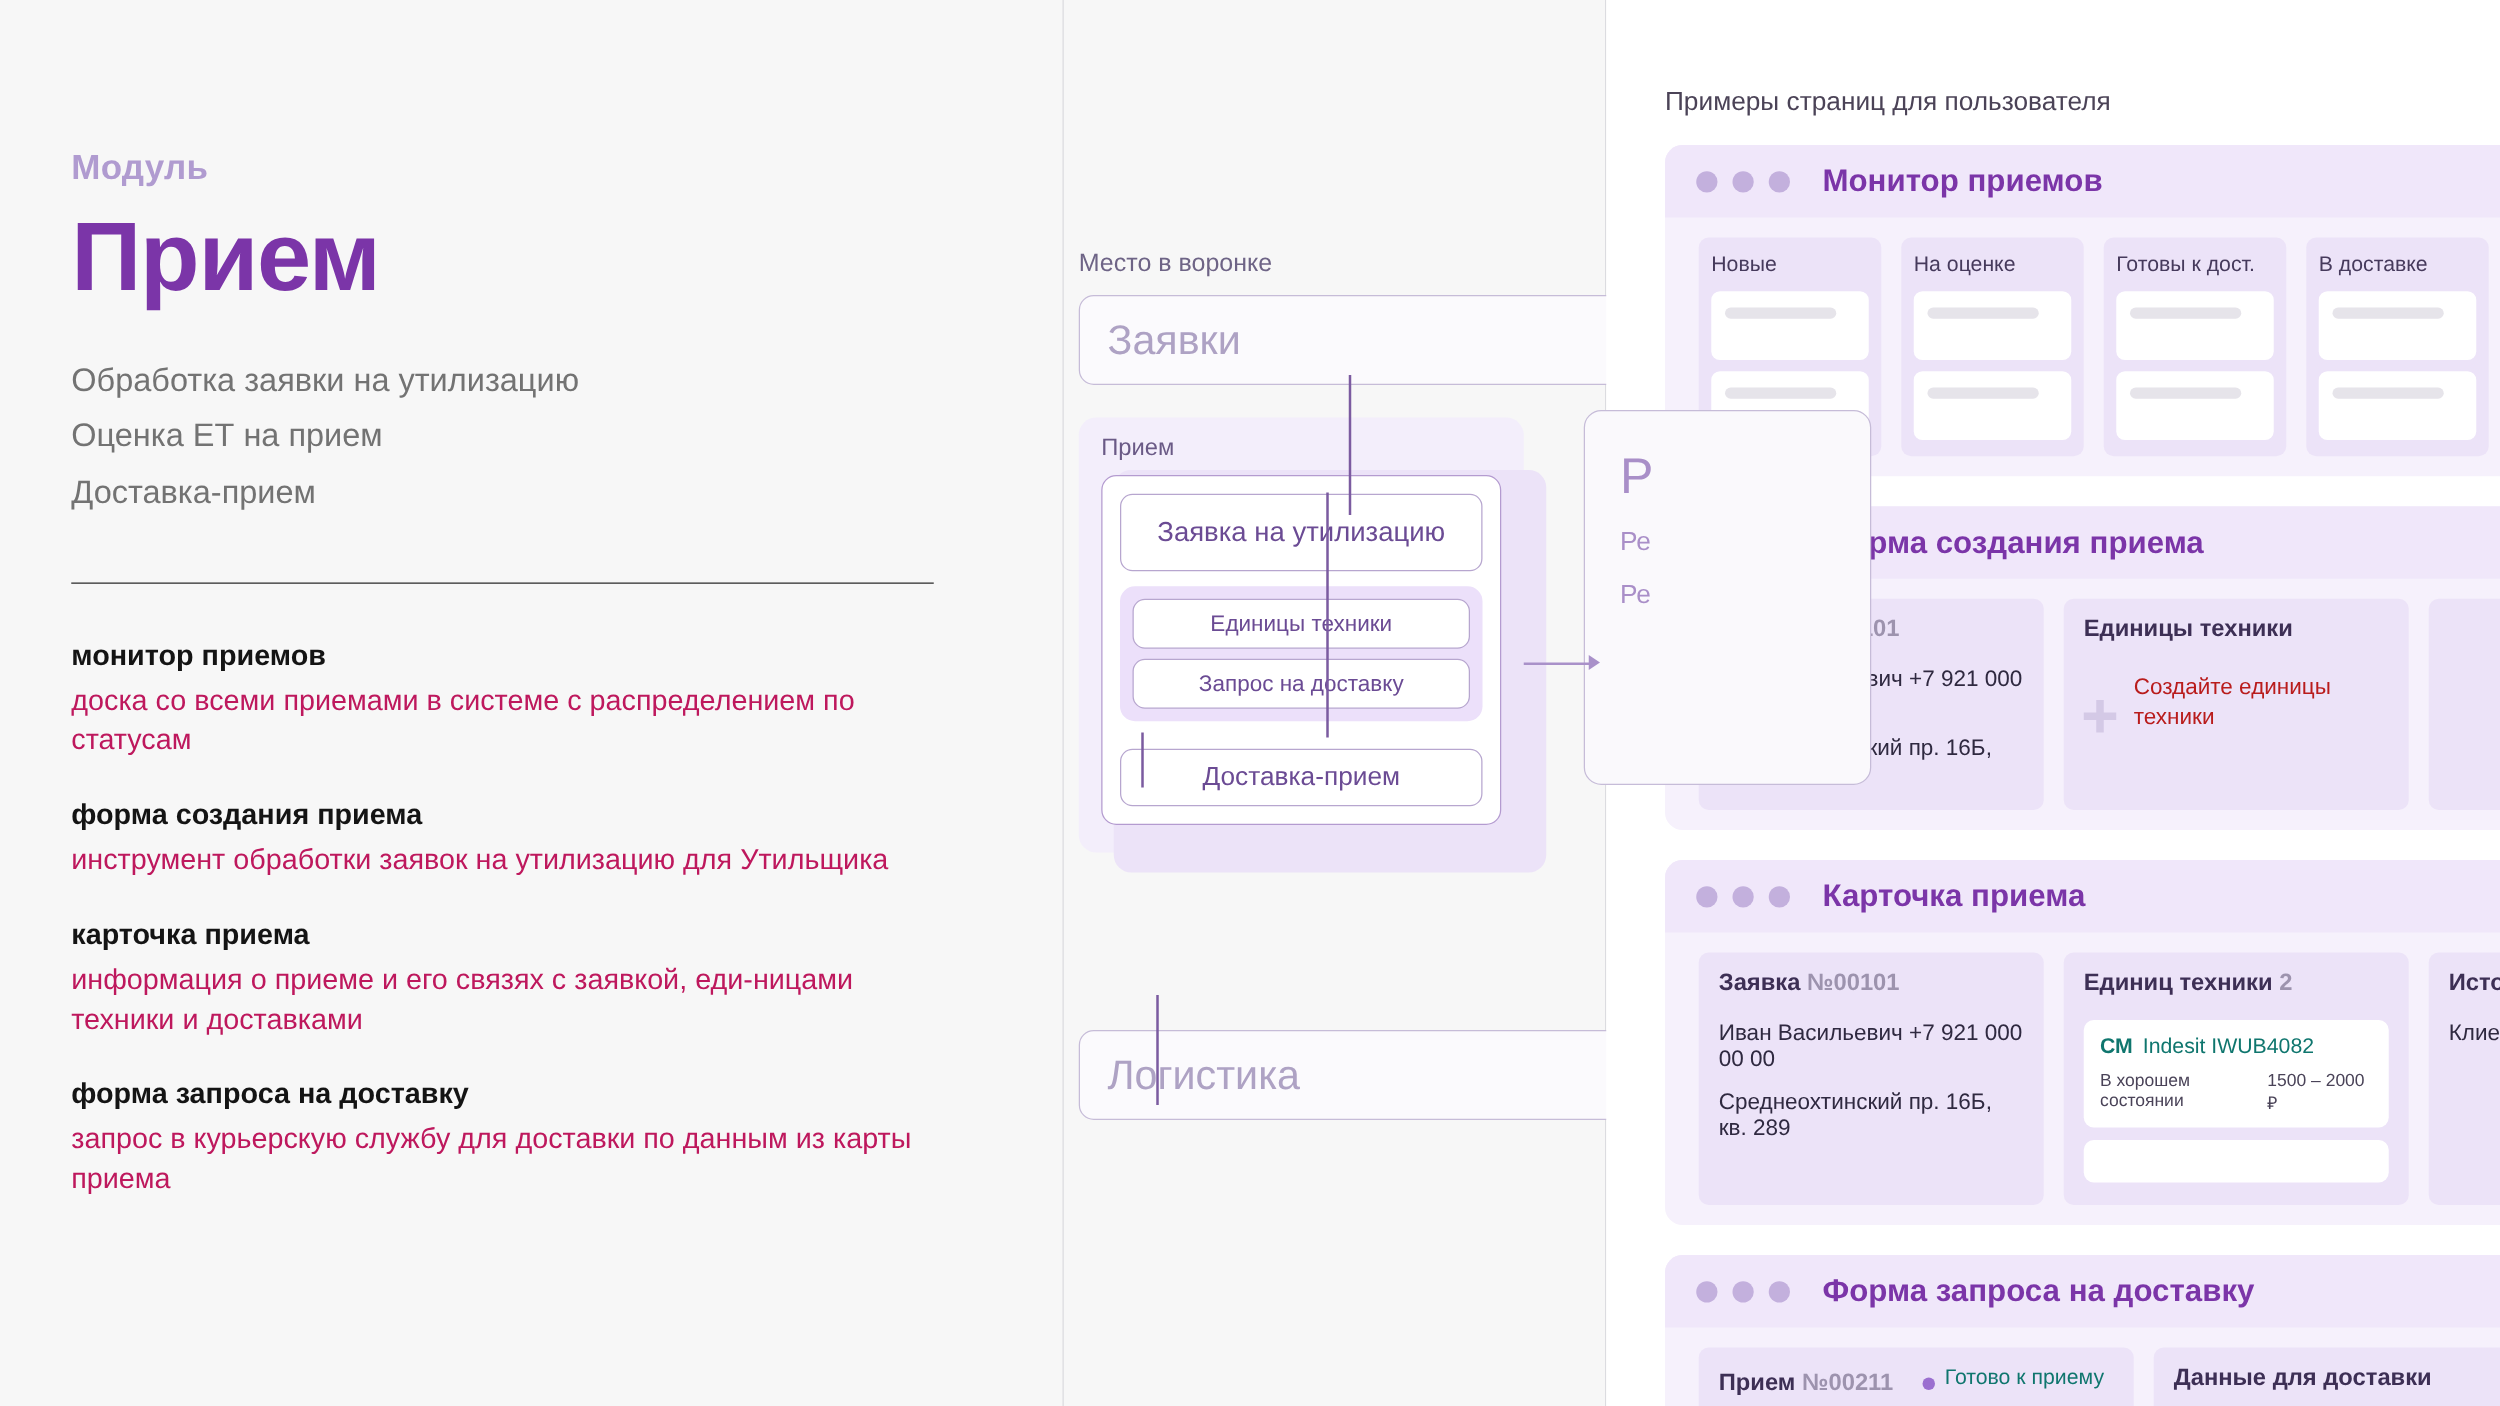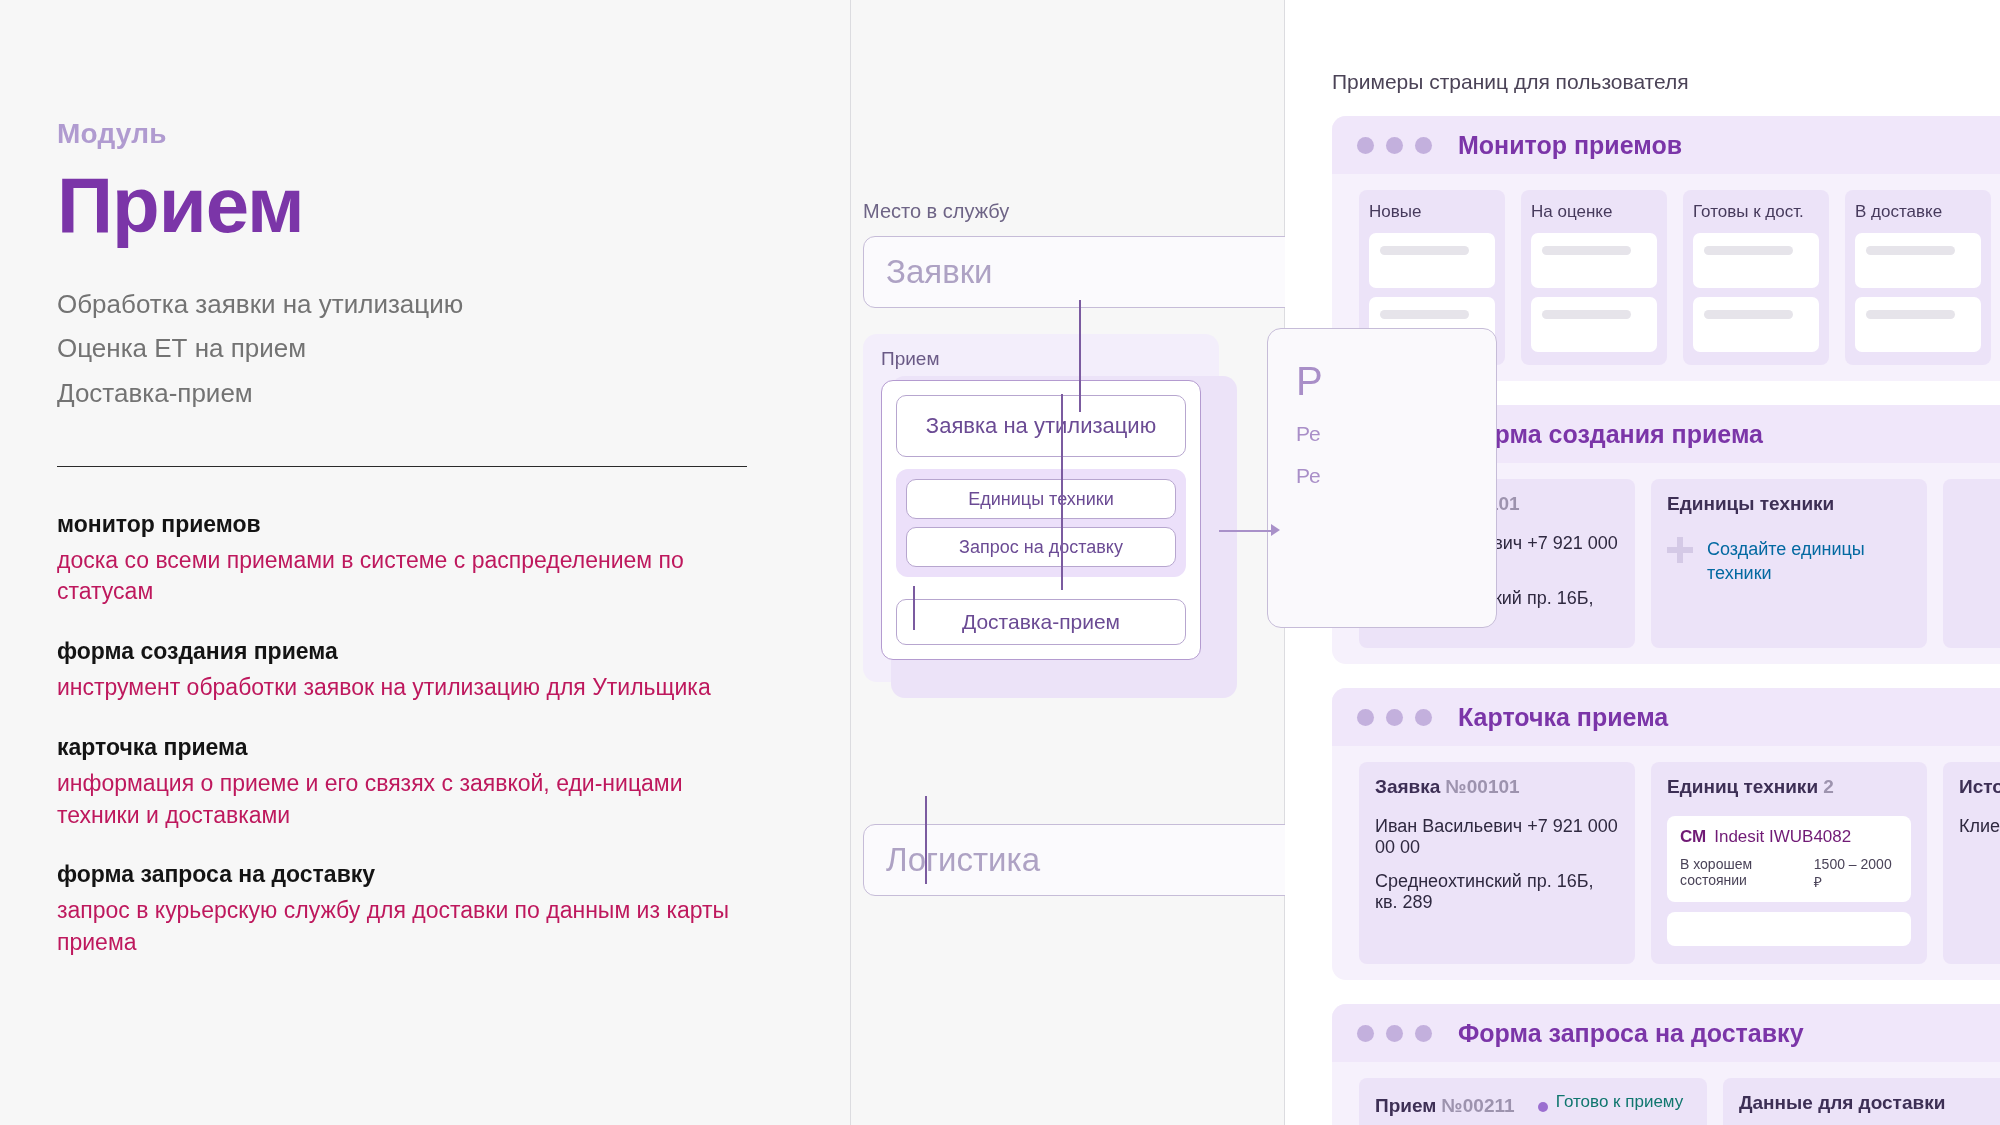--- a/index.html
+++ b/index.html
@@ -141,37 +141,37 @@
   .pan-h { font-size: 19px; font-weight: 700; color: #3d2f55; margin-bottom: 18px; }
   .pan-h .muted { color: #9d93ae; font-weight: 700; }
   .pan-line { font-size: 18px; color: #2f2940; margin-bottom: 13px; }
   .pan-line:last-child { margin-bottom: 0; }
 
   .p-a { width: 276px; flex: 0 0 276px; }
   .p-b { width: 276px; flex: 0 0 276px; }
   .p-c { width: 276px; flex: 0 0 276px; }
 
   .ghost-add {
-    display: flex; align-items: flex-start; gap: 14px;
-    color: #0369a1; font-size: 18px; line-height: 1.35; padding-top: 4px;
+    display: flex; align-items: flex-end; gap: 14px;
+    color: #b91c1c; font-size: 18px; line-height: 1.35; padding-top: 4px;
   }
   .plus {
     width: 26px; height: 26px; flex: 0 0 26px; position: relative;
   }
   .plus::before, .plus::after {
     content: ""; position: absolute; background: #d4c9e6;
   }
   .plus::before { left: 10px; top: 0; width: 6px; height: 26px; }
   .plus::after  { top: 10px; left: 0; height: 6px; width: 26px; }
 
   .tech-item {
     background: #fff; border-radius: 8px; padding: 11px 13px 11px 13px;
     margin-bottom: 10px;
   }
-  .tech-top { font-size: 17px; color: #701a75; margin-bottom: 9px; }
+  .tech-top { font-size: 17px; color: #0f766e; margin-bottom: 9px; }
   .tech-top b { font-weight: 700; margin-right: 8px; }
   .tech-bot {
     display: flex; justify-content: space-between;
     font-size: 14px; color: #4a4358;
   }
   .tech-blank { background: #fff; border-radius: 8px; height: 34px; }
 
   .status {
     display: inline-flex; align-items: flex-end; gap: 8px;
     font-size: 17px; color: #0f766e; font-weight: 400; margin-left: 18px;
@@ -209,21 +209,21 @@
         <div class="feat-d">информация о приеме и его связях с заявкой, еди-ницами техники и доставками</div>
       </div>
       <div class="feat">
         <div class="feat-t">форма запроса на доставку</div>
         <div class="feat-d">запрос в курьерскую службу для доставки по данным из карты приема</div>
       </div>
     </div>
   </div>
 
   <div class="col-mid">
-    <div class="mid-label">Место в службу</div>
+    <div class="mid-label">Место в воронке</div>
 
     <div class="funnel">
 
       <div class="stage">Заявки</div>
 
       <div class="conn-v" style="left:216px; top:64px; height:112px;"></div>
 
       <div class="group">
         <div class="ghost-stack"></div>
         <div class="group-title">Прием</div>

